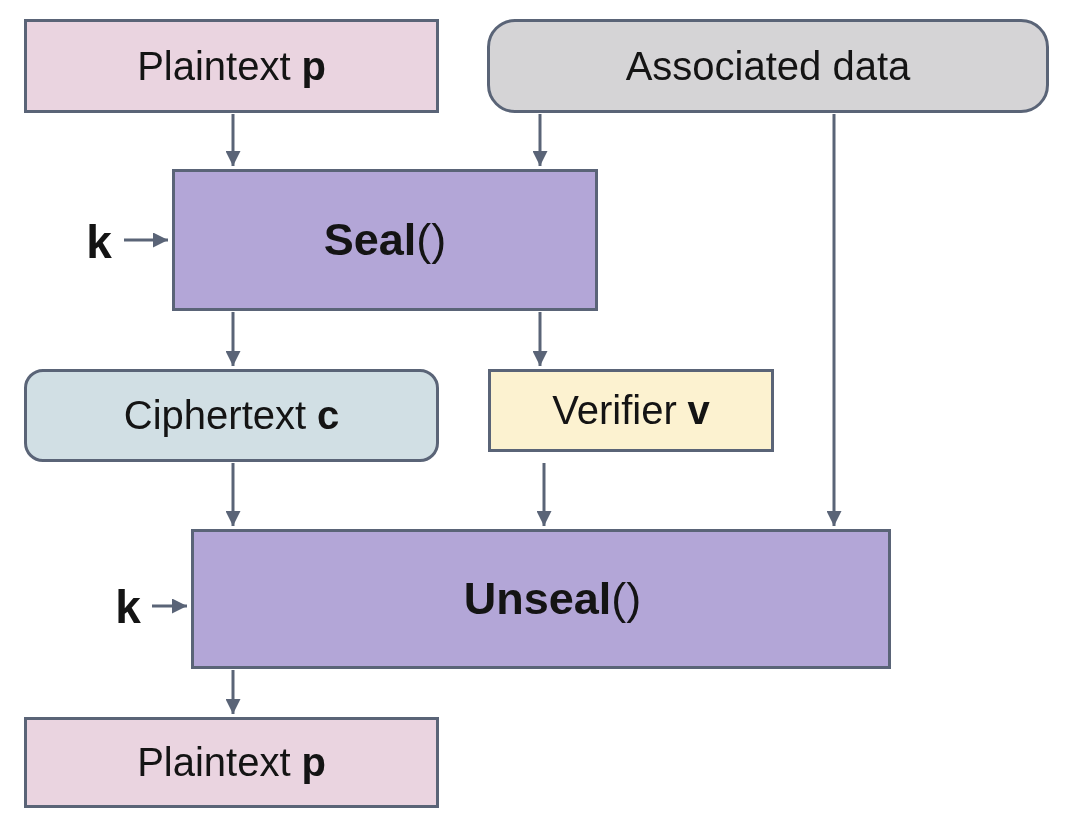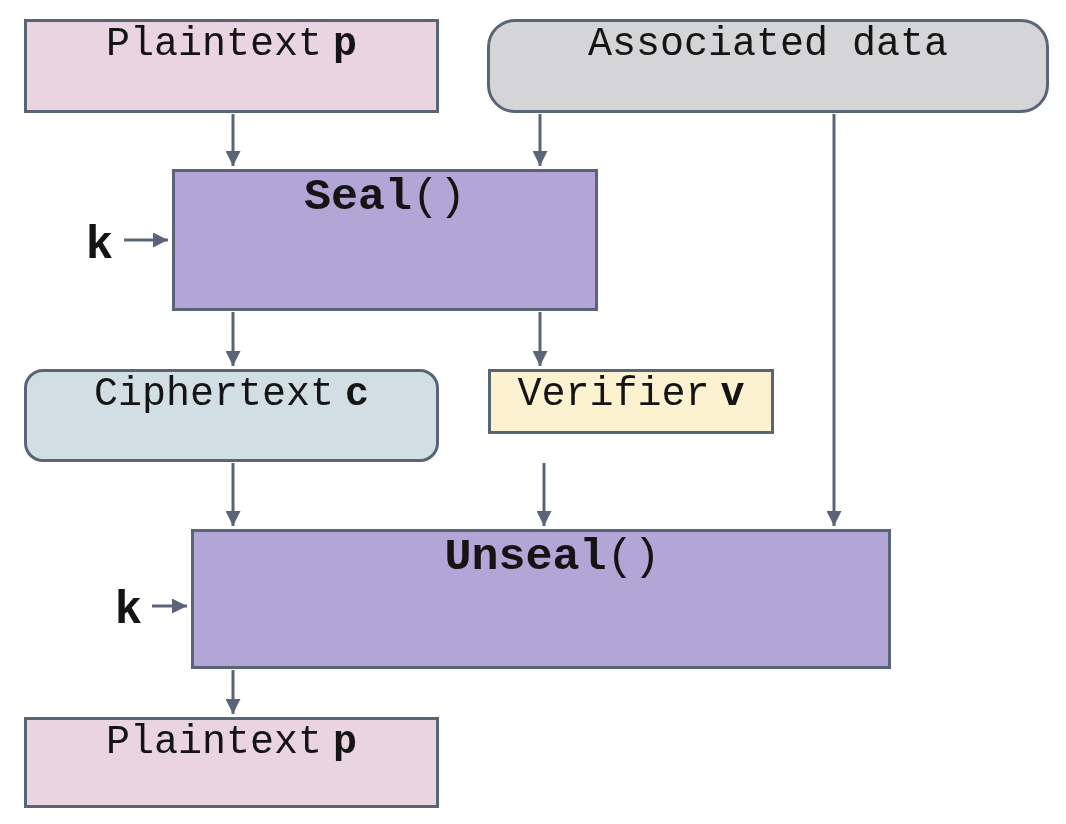--- a/index.html
+++ b/index.html
@@ -29,25 +29,24 @@
     stroke-width: 3;
   }
   .arrow-layer marker path {
     fill: var(--stroke, #5a6477);
   }
   .box {
     position: absolute;
     box-sizing: border-box;
     border: 3px solid var(--stroke, #5a6477);
     display: flex;
-    align-items: flex-start;
+    align-items: center;
     justify-content: center;
     font-size: 40px;
     white-space: nowrap;
-    font-family: Liberation Mono, monospace;
   }
   .box .var {
     font-weight: 700;
     margin-left: 0.27em;
   }
   .box.func {
     font-size: 45px;
   }
   .box.func .fname {
     font-weight: 700;
@@ -58,21 +57,21 @@
   .pink   { background: var(--plaintext-fill, #ead4e0); }
   .gray   { background: var(--associated-fill, #d5d4d6); border-radius: 28px; }
   .purple { background: var(--function-fill, #b3a6d7); }
   .blue   { background: var(--ciphertext-fill, #d1dfe4); }
   .yellow { background: var(--verifier-fill, #fcf2d0); }
 
   .box.plaintext-top    { left: 24px;  top: 19px;  width: 415px; height: 94px; }
   .box.associated-data  { left: 487px; top: 19px;  width: 562px; height: 94px; }
   .box.seal             { left: 172px; top: 169px; width: 426px; height: 142px; }
   .box.ciphertext       { left: 24px;  top: 369px; width: 415px; height: 93px; border-radius: 19px; }
-  .box.verifier         { left: 488px; top: 369px; width: 286px; height: 65px; }
+  .box.verifier         { left: 488px; top: 369px; width: 286px; height: 83px; }
   .box.unseal           { left: 191px; top: 529px; width: 700px; height: 140px; padding-left: 23px; }
   .box.plaintext-bottom { left: 24px;  top: 717px; width: 415px; height: 91px; }
 
   .key-label {
     position: absolute;
     width: 50px;
     height: 52px;
     display: flex;
     align-items: center;
     justify-content: center;

